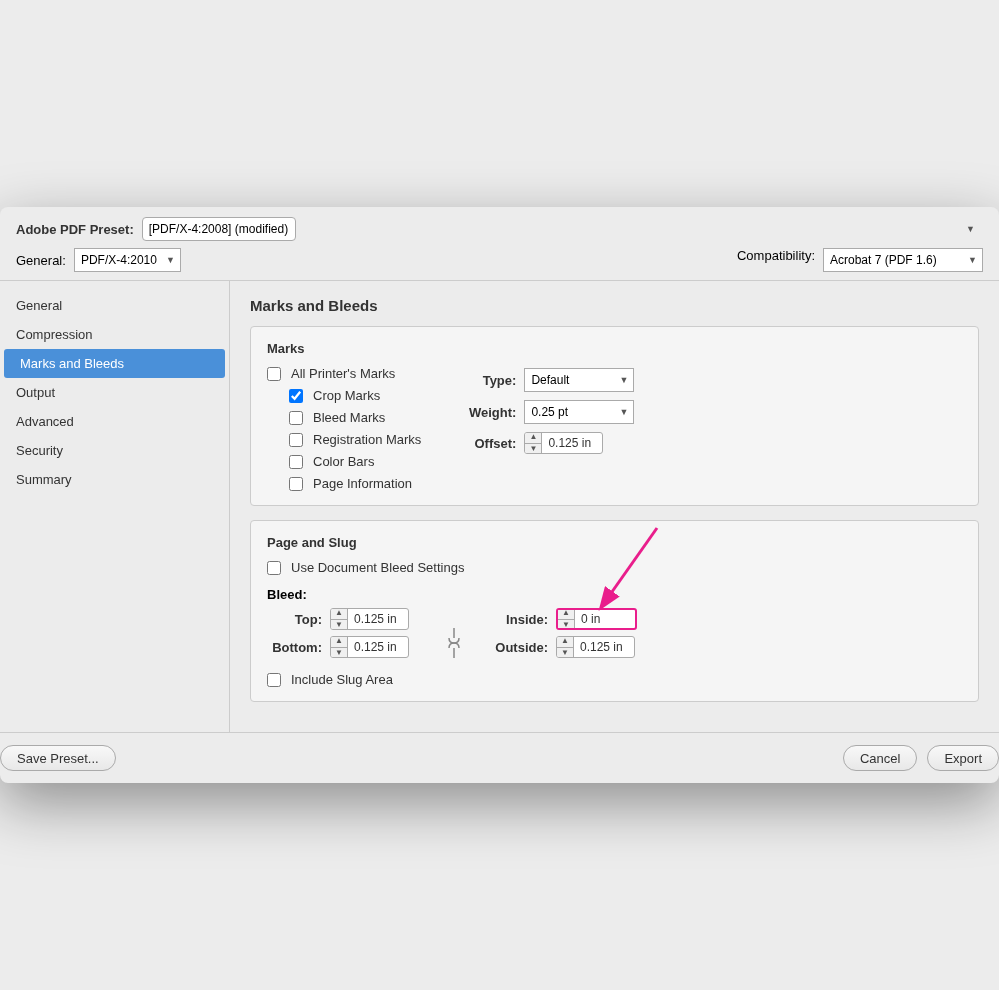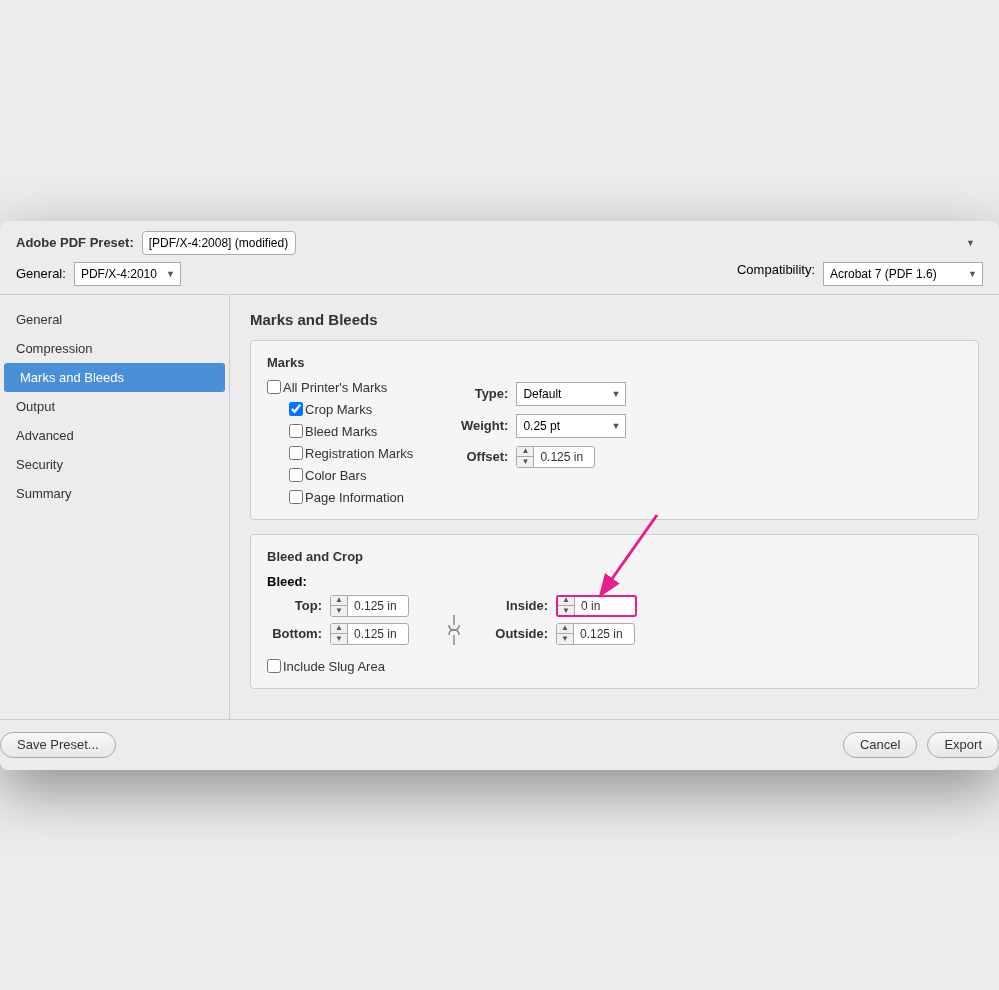--- a/index.html
+++ b/index.html
@@ -168,21 +168,21 @@
     }
     .marks-right {
       display: flex;
       flex-direction: column;
       gap: 8px;
       padding-top: 2px;
     }
     .checkbox-row {
       display: flex;
       align-items: center;
-      gap: 2px;
+      gap: 10px;
     }
     .checkbox-row.sub {
       padding-left: 22px;
     }
     .checkbox-row input[type="checkbox"] {
       width: 14px;
       height: 14px;
       cursor: pointer;
     }
     .checkbox-label {
@@ -431,22 +431,26 @@
                   <div class="stepper-arrow">▼</div>
                 </div>
                 <span class="stepper-value">0.125 in</span>
               </div>
             </div>
           </div>
         </div>
       </div>
 
       <div class="section-box">
-        <div class="section-header">Bleed and Crop</div>
-
+        <div class="section-header">Page and Slug</div>
+
+        <div class="checkbox-row" style="margin-bottom:12px">
+          <input type="checkbox" style="">
+          <span class="checkbox-label">Use Document Bleed Settings</span>
+        </div>
 
         <div class="bleed-label">Bleed:</div>
 
         <div class="bleed-fields-row">
 
           <div class="bleed-left-fields">
 
             <div class="field-row">
               <label style="min-width:55px;text-align:right;font-weight:600">Top:</label>
               <div class="stepper-input">

